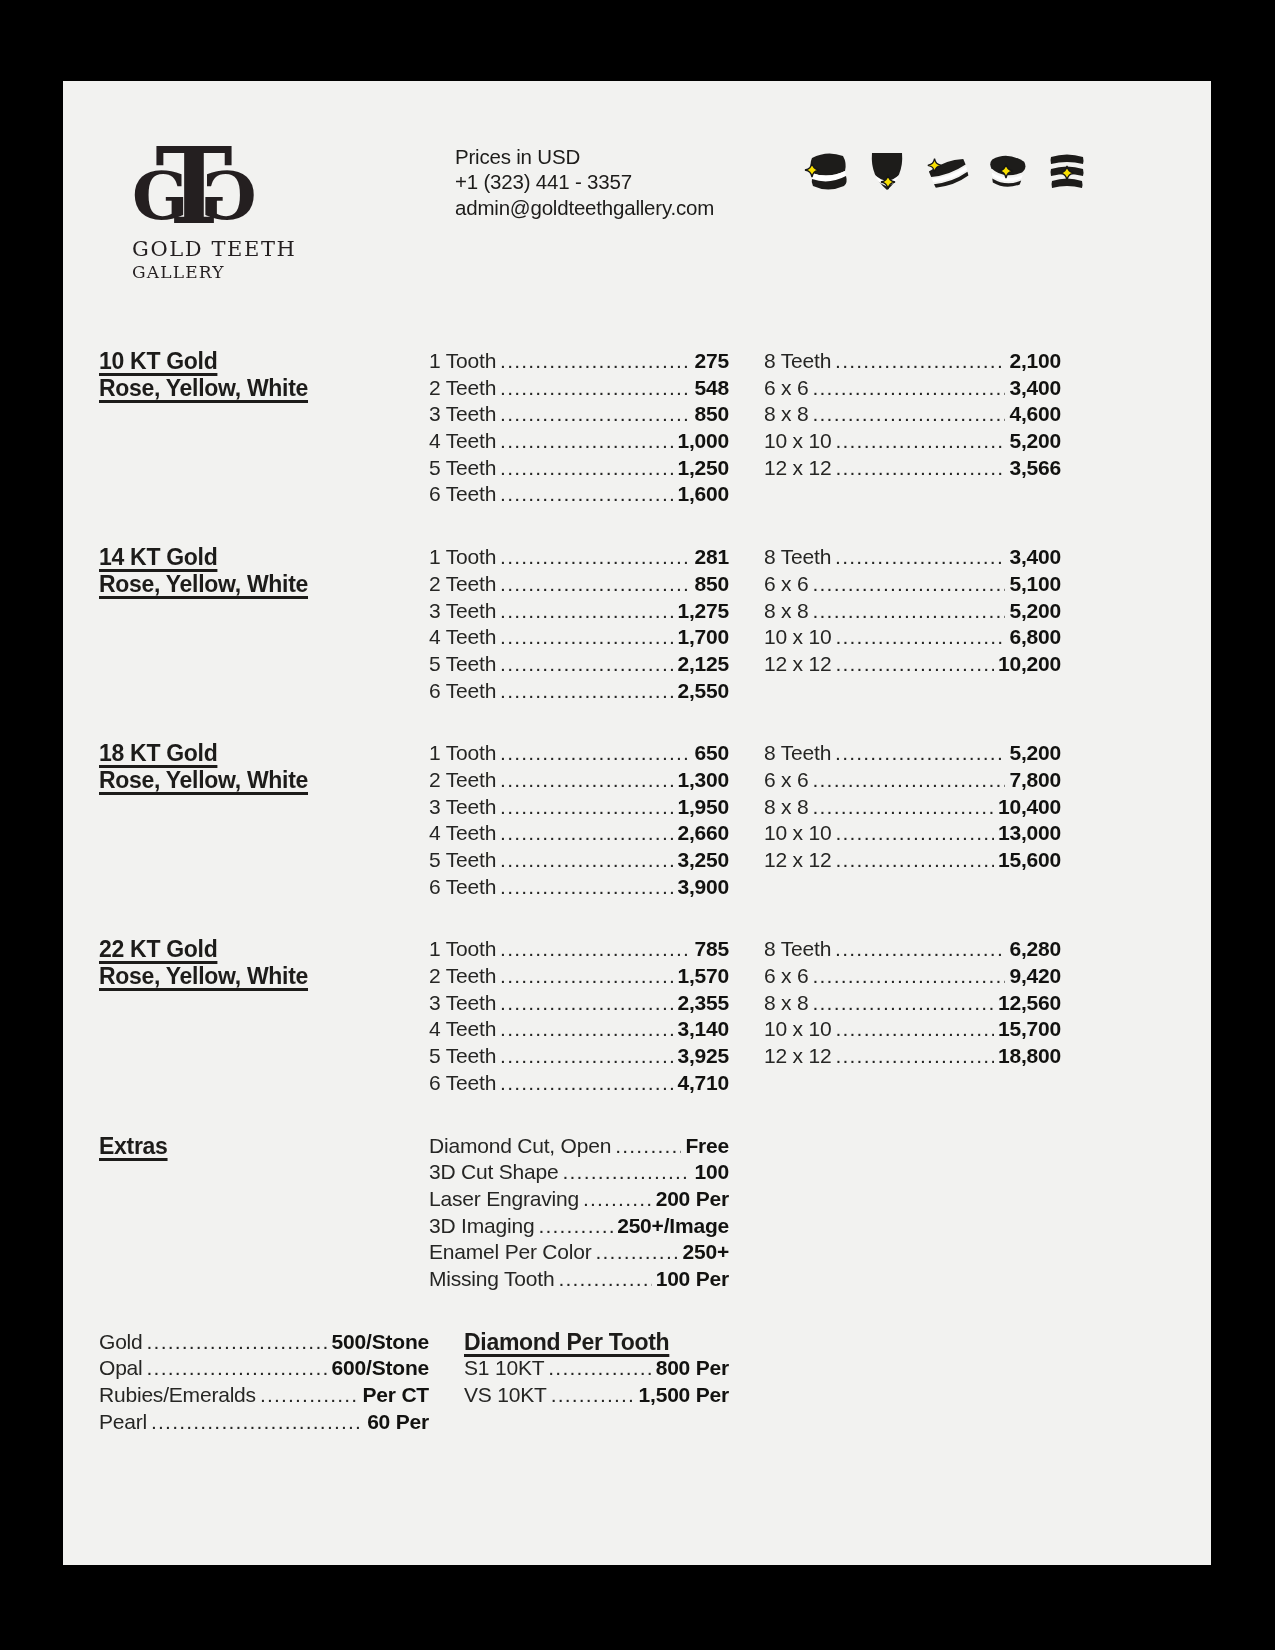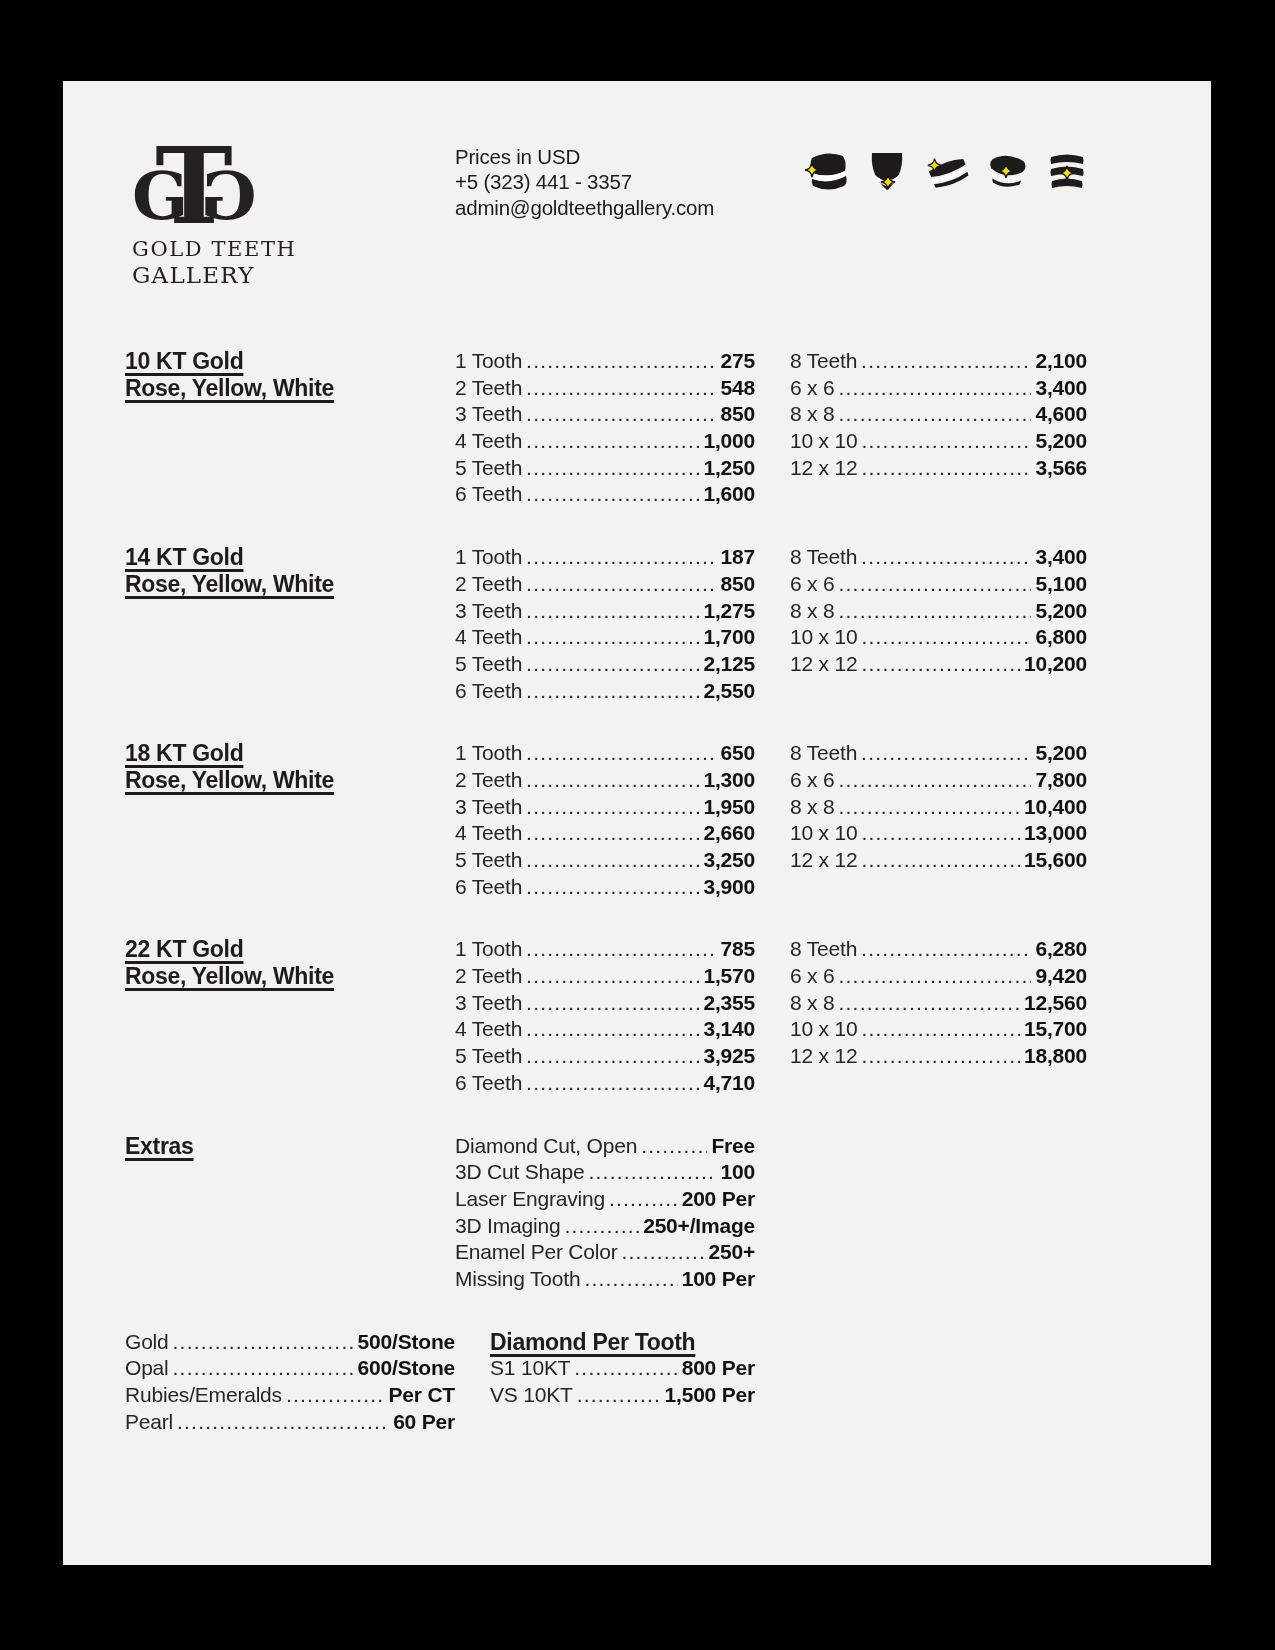--- a/index.html
+++ b/index.html
@@ -28,31 +28,31 @@
   .mono-t{
     position:absolute;left:50%;top:-8px;transform:translateX(-50%);
     font-size:104px;line-height:1;z-index:2;
   }
   .logo-name1{
     font-family:"DejaVu Serif","Liberation Serif",serif;color:#241f20;
     font-size:21px;letter-spacing:1.6px;margin-top:8px;white-space:nowrap;
   }
   .logo-name2{
     font-family:"DejaVu Serif","Liberation Serif",serif;color:#241f20;
-    font-size:23px;letter-spacing:1.2px;margin-top:1px;white-space:nowrap;
+    font-size:17px;letter-spacing:1.2px;margin-top:1px;white-space:nowrap;
   }
   .contact{width:300px;font-size:20.5px;line-height:25.3px;letter-spacing:-0.2px;padding-top:1px;}
   .icons-row{
     flex:1;display:flex;justify-content:flex-end;gap:14px;
     padding-right:59px;padding-top:7px;align-items:flex-start;
   }
   .grill-icon{width:46px;height:46px;flex:0 0 auto;}
 
   
-  .main{padding:0 62px;}
+  .main{padding:0 36px;}
   .section{
     display:grid;grid-template-columns:330px 300px 332px;
     align-items:start;margin-top:36px;
   }
   .section.first{margin-top:55px;}
   .col3{padding-left:35px;}
   .sec-title{
     font-size:23px;font-weight:700;line-height:26.7px;letter-spacing:-0.3px;
     text-decoration:underline;text-decoration-thickness:2.5px;text-underline-offset:4px;
     white-space:nowrap;
@@ -83,21 +83,21 @@
           </div>
           <div class="logo-name1">GOLD TEETH</div>
           <div class="logo-name2">GALLERY</div>
         </div>
       </div>
 
       <div class="contact">
 
           <div class="contact-line">Prices in USD</div>
 
-          <div class="contact-line">+5 (323) 441 - 3357</div>
+          <div class="contact-line">+1 (323) 441 - 3357</div>
 
           <div class="contact-line">admin@goldteethgallery.com</div>
         </div>
 
       <div class="icons-row">
 
         <svg class="grill-icon" viewBox="0 0 46 46">
           <path fill="#1d1c1a" d="M8 8 Q23 0 39 6 Q43 13 41 21 Q24 29 8 23 Q5 14 8 8 Z"></path>
           <path fill="#ffffff" d="M8 23 Q24 29 41 21 L42 26 Q25 35 8 29 Z"></path>
           <path fill="#1d1c1a" d="M8 29 Q25 35 42 26 Q44 33 40 36 Q24 43 9 36 Q7 32 8 29 Z"></path>
@@ -219,21 +219,21 @@
       <section class="section">
         <div class="sec-head">
           <div class="sec-title">14 KT Gold</div>
           <div class="sec-title">Rose, Yellow, White</div>
         </div>
         <div class="pcol">
 
             <div class="pline">
               <span class="plabel">1 Tooth</span>
               <span class="leader"></span>
-              <span class="pvalue">187</span>
+              <span class="pvalue">281</span>
             </div>
 
             <div class="pline">
               <span class="plabel">2 Teeth</span>
               <span class="leader"></span>
               <span class="pvalue">850</span>
             </div>
 
             <div class="pline">
               <span class="plabel">3 Teeth</span>

